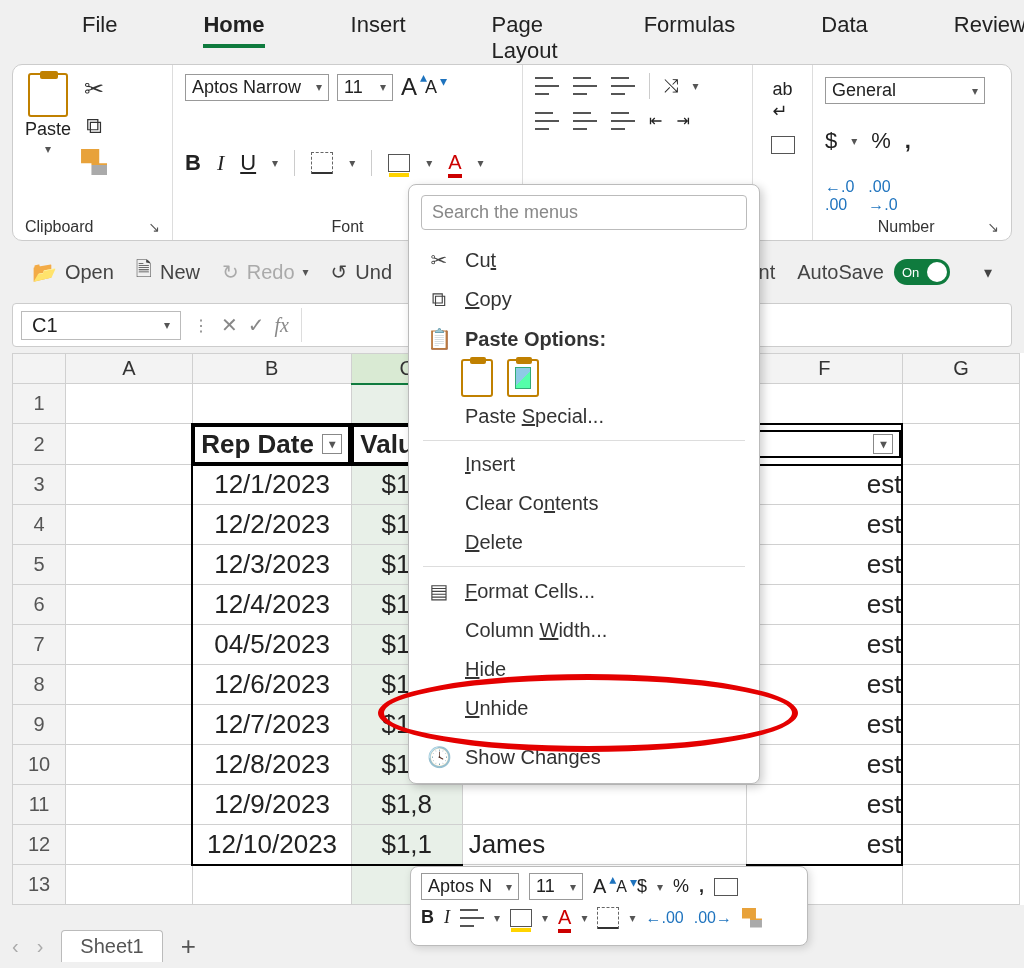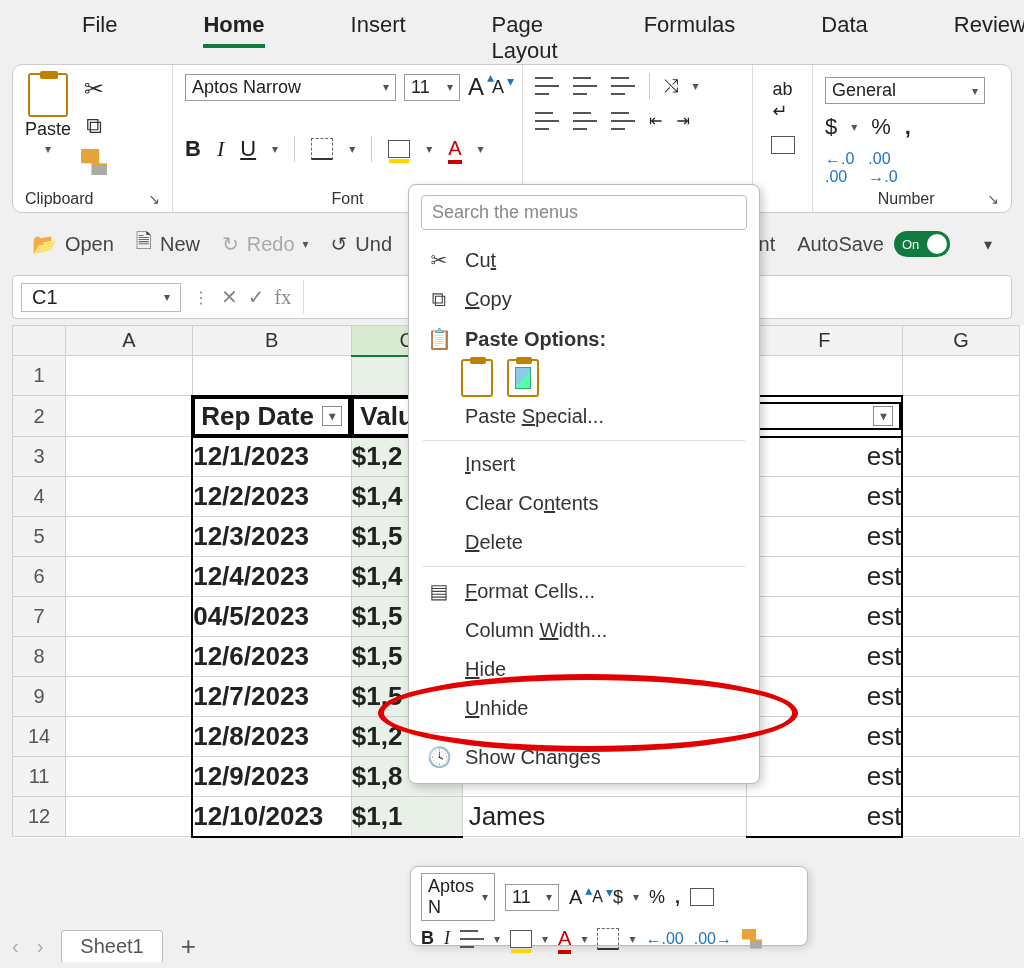--- a/index.html
+++ b/index.html
@@ -70,21 +70,21 @@
     width: 26px; height: 26px;
     background: linear-gradient(180deg,#e8a23a,#e8a23a 60%,#aaa 60%);
     clip-path: polygon(0 0,70% 0,70% 55%,100% 55%,100% 100%,40% 100%,40% 55%,0 55%);
   }
   
   .font-row1 { display:flex; gap:8px; align-items:center; }
   .font-sel, .size-sel, .numfmt-sel, .mini-font-sel, .mini-size-sel {
     border:1px solid #999; background:#fff; padding:2px 6px; font-size:18px;
     display:flex; align-items:center; gap:6px;
   }
-  .font-sel{ width:211px; justify-content:space-between;align-items:center;}
+  .font-sel{ width:144px; justify-content:space-between;align-items:center;}
   .size-sel{ width:56px; justify-content:space-between;}
   .numfmt-sel{ width:160px; justify-content:space-between;}
   .caret{ font-size:12px; color:#555;}
   .grow-a { font-size:24px; position:relative;}
   .grow-a sup{ font-size:14px; position:absolute; top:-4px; right:-10px; color:#1e73be;}
   .font-row2 { display:flex; gap:16px; align-items:center; font-size:22px; margin-top:10px;}
   .font-row2 .b{font-weight:700;}
   .font-row2 .i{font-style:italic; font-family:serif;}
   .font-row2 .u{text-decoration:underline;}
   .sep{ width:1px; height:26px; background:#ccc;}
@@ -99,21 +99,21 @@
   
   .align-rows{display:flex;flex-direction:column;gap:12px;}
   .align-row{display:flex;gap:14px;align-items:center;}
   .al-icn{width:24px;height:18px;background:
     linear-gradient(#555,#555) 0 0/18px 2px no-repeat,
     linear-gradient(#555,#555) 0 8px/24px 2px no-repeat,
     linear-gradient(#555,#555) 0 16px/14px 2px no-repeat;}
   .wrap-icn{font-size:18px;}
   .merge-icn{width:24px;height:18px;border:1px solid #555;}
   
-  .num-rows{display:flex;flex-direction:column;gap:10px;margin-top:4px;}
+  .num-rows{display:flex;flex-direction:column;gap:24px;margin-top:4px;}
   .num-row{display:flex;gap:14px;align-items:center;font-size:22px;}
   .dec-icn{font-size:16px;color:#1e73be;}
   
   .qat{
     display:flex; gap:22px; align-items:center;
     padding:8px 20px; font-size:20px; color:#444;
     margin: 6px 12px 0 12px;
   }
   .qat .item{display:flex;gap:8px;align-items:center;}
   .qat .disabled{color:#aaa;}
@@ -128,21 +128,21 @@
   .fbar{
     display:flex;align-items:center;gap:12px;
     margin:6px 12px 0 12px;background:#fff;border:1px solid #ccc;border-radius:4px;
     padding:4px 8px;height:44px;
   }
   .namebox{
     border:1px solid #bbb;padding:2px 10px;width:160px;font-size:20px;
     display:flex;justify-content:space-between;align-items:center;background:#fff;
   }
   .fx-btns{display:flex;gap:10px;align-items:center;color:#888;font-size:20px;}
-  .fx{font-family:serif;}
+  .fx{font-style:italic;font-family:serif;}
   
   .grid-wrap{
     margin:6px 0 0 12px;background:#fff;
     position:relative;
   }
   table.grid{border-collapse:collapse;font-size:26px;width:1008px;}
   .grid th,.grid td{border:1px solid #d0d0d0;height:40px;padding:0;}
   .grid thead th{
     background:#f3f3f3;font-weight:400;color:#333;font-size:20px;height:30px;
   }
@@ -158,21 +158,21 @@
   .colG{width:120px;}
   .hdr-cell{
     font-weight:700;background:#fff;border:2px solid #000;position:relative;
     padding:2px 6px;display:flex;justify-content:space-between;align-items:center;
   }
   .filter-btn{
     width:20px;height:20px;border:1px solid #888;display:inline-flex;
     align-items:center;justify-content:center;font-size:12px;color:#555;
     background:#fff; flex-shrink:0;
   }
-  .data-cell{padding:2px 6px;text-align:left;font-weight:bold;}
+  .data-cell{padding:2px 6px;text-align:center;}
   .region-cell{text-align:right;padding-right:4px;}
   
   .context-menu{
     position:absolute;left:408px;top:184px;width:352px;background:#fff;
     border:1px solid #bbb;border-radius:8px;box-shadow:3px 3px 10px rgba(0,0,0,.2);
     z-index:100;font-size:20px;color:#333;padding-bottom:6px;
   }
   .cm-search{
     margin:10px 12px;border:1px solid #bbb;border-radius:4px;padding:6px 10px;
     color:#888;font-size:18px;
@@ -198,21 +198,21 @@
     border:6px solid #e40000;border-radius:50%;z-index:200;pointer-events:none;
   }
   
   .mini-toolbar{
     position:absolute;left:410px;top:866px;width:398px;height:80px;
     background:#fff;border:1px solid #bbb;border-radius:8px;
     box-shadow:2px 2px 8px rgba(0,0,0,.15);z-index:90;
     display:flex;flex-direction:column;padding:6px 10px;gap:6px;font-size:18px;
   }
   .mini-row{display:flex;gap:10px;align-items:center;}
-  .mini-font-sel{width:74px;justify-content:space-between;}
+  .mini-font-sel{width:98px;justify-content:space-between;}
   .mini-size-sel{width:54px;justify-content:space-between;}
   
   .sheet-bar{
     position:absolute;left:12px;bottom:6px;display:flex;align-items:center;gap:18px;
     font-size:20px;color:#555;
   }
   .sheet-tab{
     border:1px solid #bbb;border-bottom:none;background:#fff;padding:4px 18px;border-radius:4px 4px 0 0;
   }
   .arrow{color:#aaa;}
@@ -489,21 +489,21 @@
         <tr>
           <td class="rowhdr">9</td>
           <td></td>
           <td class="data-cell" style="border-left: 2px solid rgb(0, 0, 0);">12/7/2023</td>
           <td class="data-cell" style="background: rgb(232, 240, 232);">$1,5</td>
           <td></td>
           <td class="region-cell" style="border-right: 2px solid rgb(0, 0, 0);">est</td>
           <td></td>
         </tr>
         <tr>
-          <td class="rowhdr">14</td>
+          <td class="rowhdr">10</td>
           <td></td>
           <td class="data-cell" style="border-left: 2px solid rgb(0, 0, 0);">12/8/2023</td>
           <td class="data-cell" style="background: rgb(232, 240, 232);">$1,2</td>
           <td></td>
           <td class="region-cell" style="border-right: 2px solid rgb(0, 0, 0);">est</td>
           <td></td>
         </tr>
         <tr>
           <td class="rowhdr">11</td>
           <td></td>
@@ -513,20 +513,29 @@
           <td class="region-cell" style="border-right: 2px solid rgb(0, 0, 0);">est</td>
           <td></td>
         </tr>
         <tr>
           <td class="rowhdr">12</td>
           <td></td>
           <td class="data-cell" style="border-left: 2px solid rgb(0, 0, 0); border-bottom: 2px solid rgb(0, 0, 0);">12/10/2023</td>
           <td class="data-cell" style="background: rgb(232, 240, 232); border-bottom: 2px solid rgb(0, 0, 0);">$1,1</td>
           <td style="text-align: left; padding-left: 6px;">James</td>
           <td class="region-cell" style="border-right: 2px solid rgb(0, 0, 0); border-bottom: 2px solid rgb(0, 0, 0);">est</td>
+          <td></td>
+        </tr>
+        <tr>
+          <td class="rowhdr">13</td>
+          <td></td>
+          <td></td>
+          <td style="background: rgb(232, 240, 232);"></td>
+          <td></td>
+          <td></td>
           <td></td>
         </tr>
       </tbody>
 </table>
 </div>
 
 <div class="context-menu">
   <div class="cm-search">Search the menus</div>
   <div class="cm-item">
     <span class="cm-icon">✂</span>

